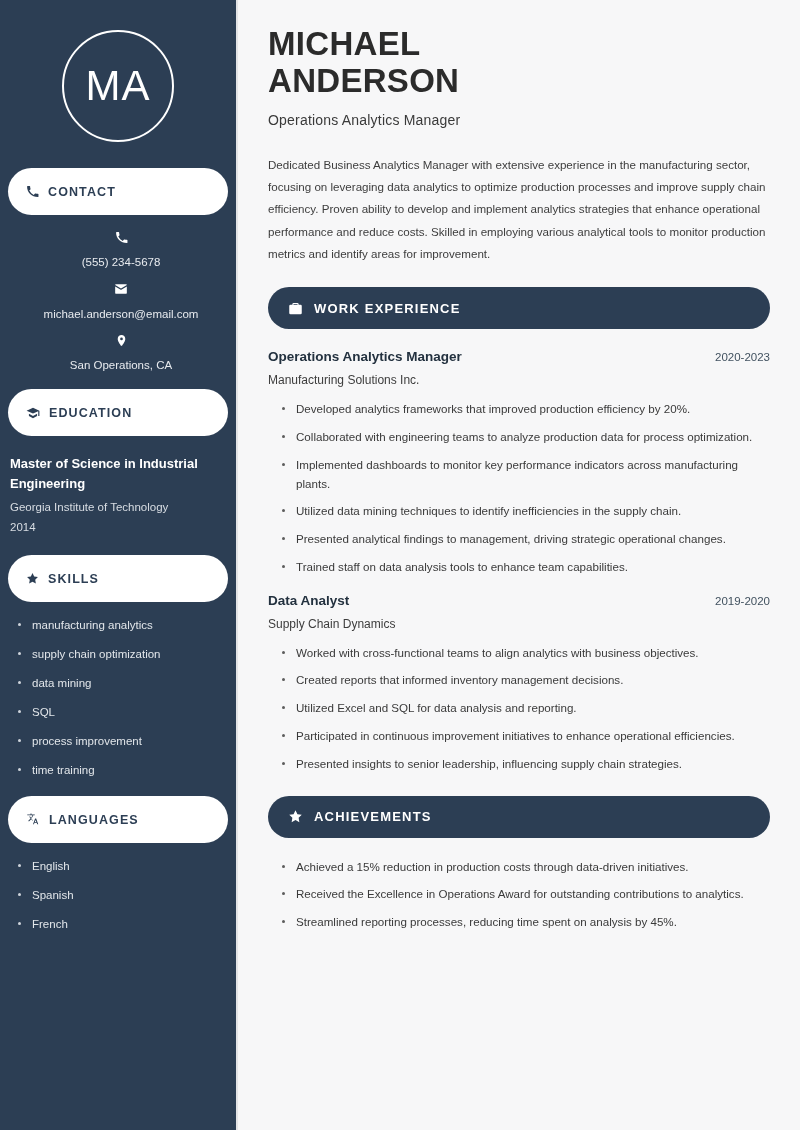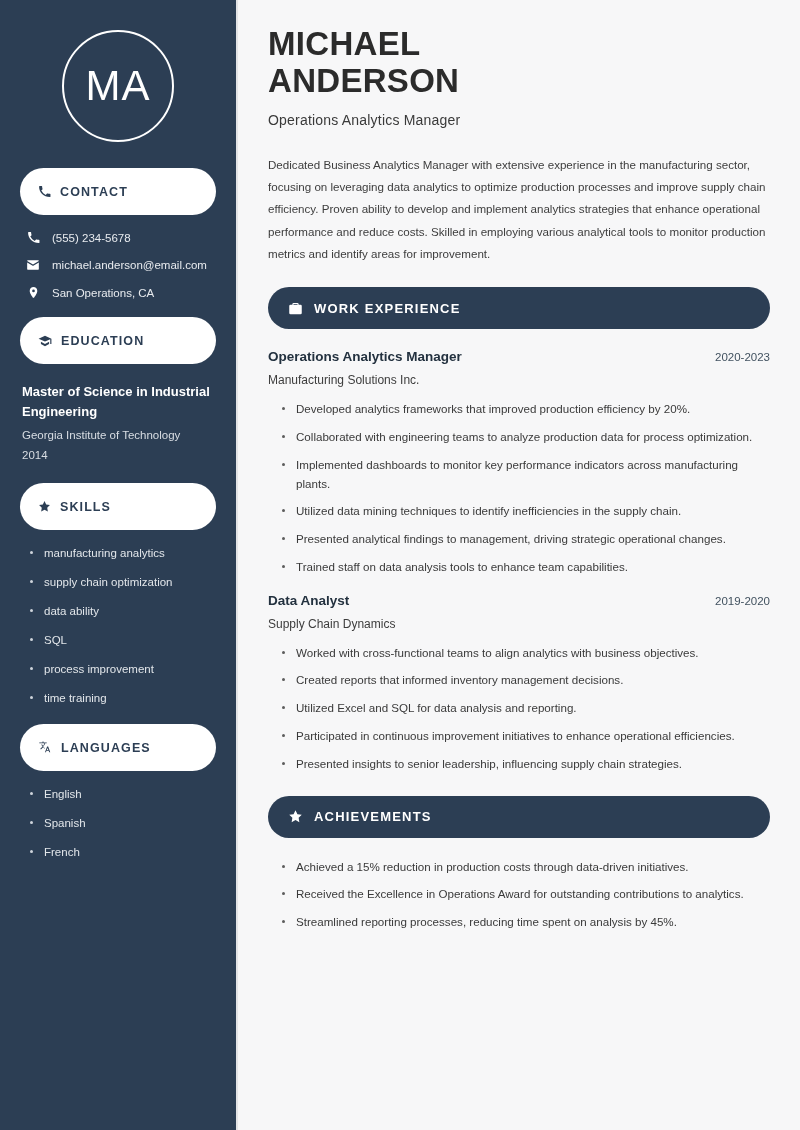--- a/index.html
+++ b/index.html
@@ -19,21 +19,21 @@
     background: #f7f7f8;
     overflow: hidden;
   }
 
   
   .sidebar {
     width: 238px;
     flex: 0 0 238px;
     background: #2c3e54;
     border-right: 2px solid #e3e4e6;
-    padding: 0 20px;
+    padding: 0 8px;
     color: #ffffff;
   }
 
   .avatar-wrap {
     display: flex;
     justify-content: center;
     padding-top: 30px;
     padding-bottom: 26px;
   }
   .avatar {
@@ -75,20 +75,21 @@
   .pill .ic svg { display: block; }
 
   .contact-list { padding: 2px 0 0 6px; }
   .contact-row {
     display: flex;
     align-items: center;
     gap: 12px;
     margin-bottom: 14px;
     font-size: 11.5px;
     color: #e8ebef;
+    flex-direction: column;
   }
   .contact-row .ic { width: 14px; display: flex; justify-content: center; }
 
   .edu-block { padding: 4px 2px 0 2px; }
   .edu-degree {
     font-size: 13px;
     font-weight: bold;
     color: #ffffff;
     line-height: 1.55;
     margin-bottom: 4px;
@@ -294,21 +295,21 @@
         <span class="ic">
           <svg width="13" height="13" viewBox="0 0 24 24" fill="#2c3e54">
               <path d="M12 2l3.09 6.26L22 9.27l-5 4.87 1.18 6.88L12 17.77l-6.18 3.25L7 14.14l-5-4.87 6.91-1.01L12 2z"></path>
             </svg>
         </span>
         <span class="pill-label">SKILLS</span>
       </div>
       <ul class="bullet-list">
         <li>manufacturing analytics</li>
         <li>supply chain optimization</li>
-        <li>data ability</li>
+        <li>data mining</li>
         <li>SQL</li>
         <li>process improvement</li>
         <li>time training</li>
       </ul>
     </section>
 
     <section class="side-section">
       <div class="pill">
         <span class="ic">
           <svg width="14" height="14" viewBox="0 0 24 24" fill="#2c3e54">

